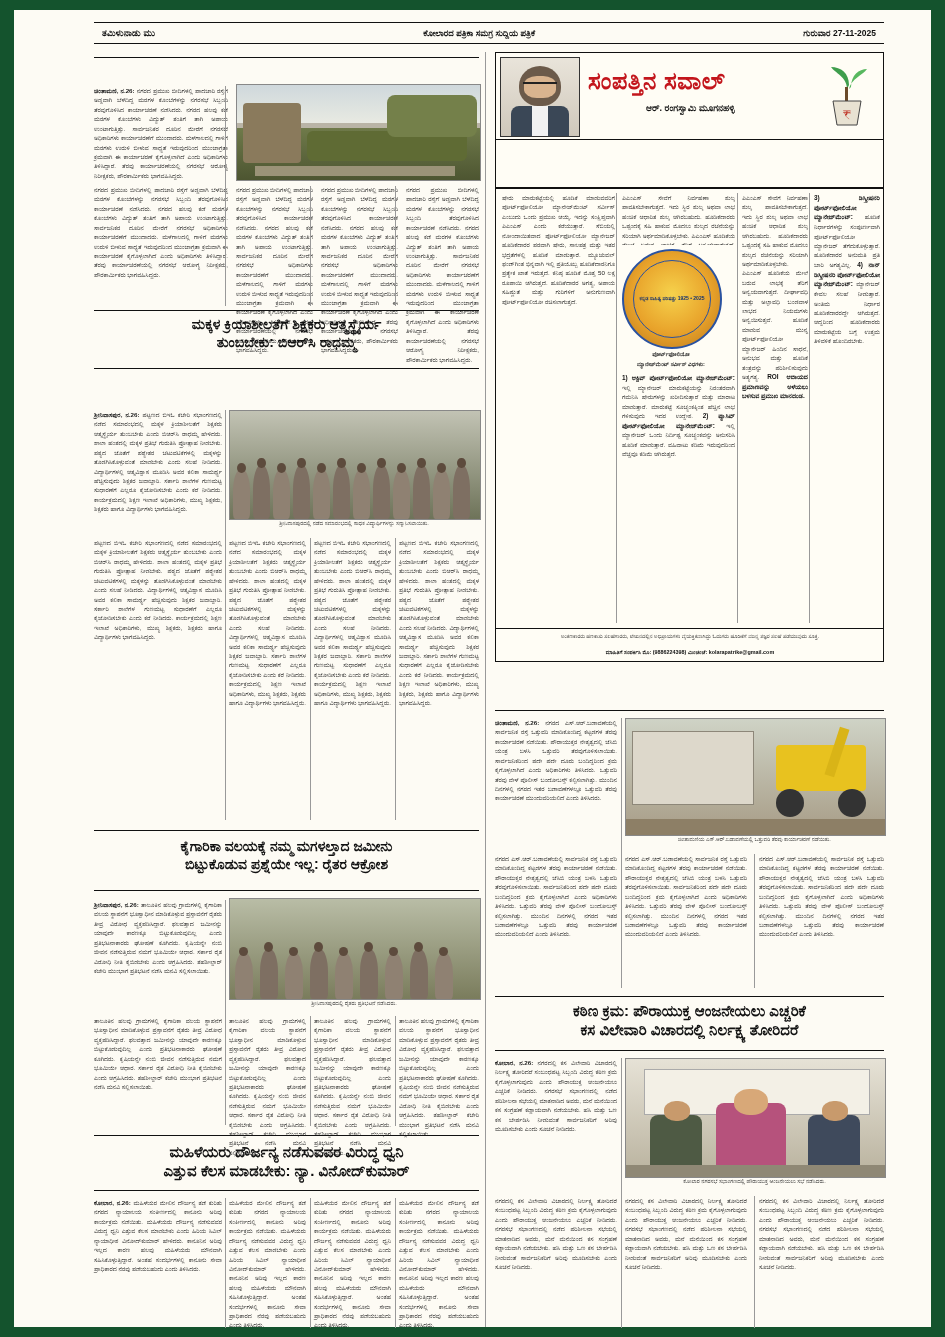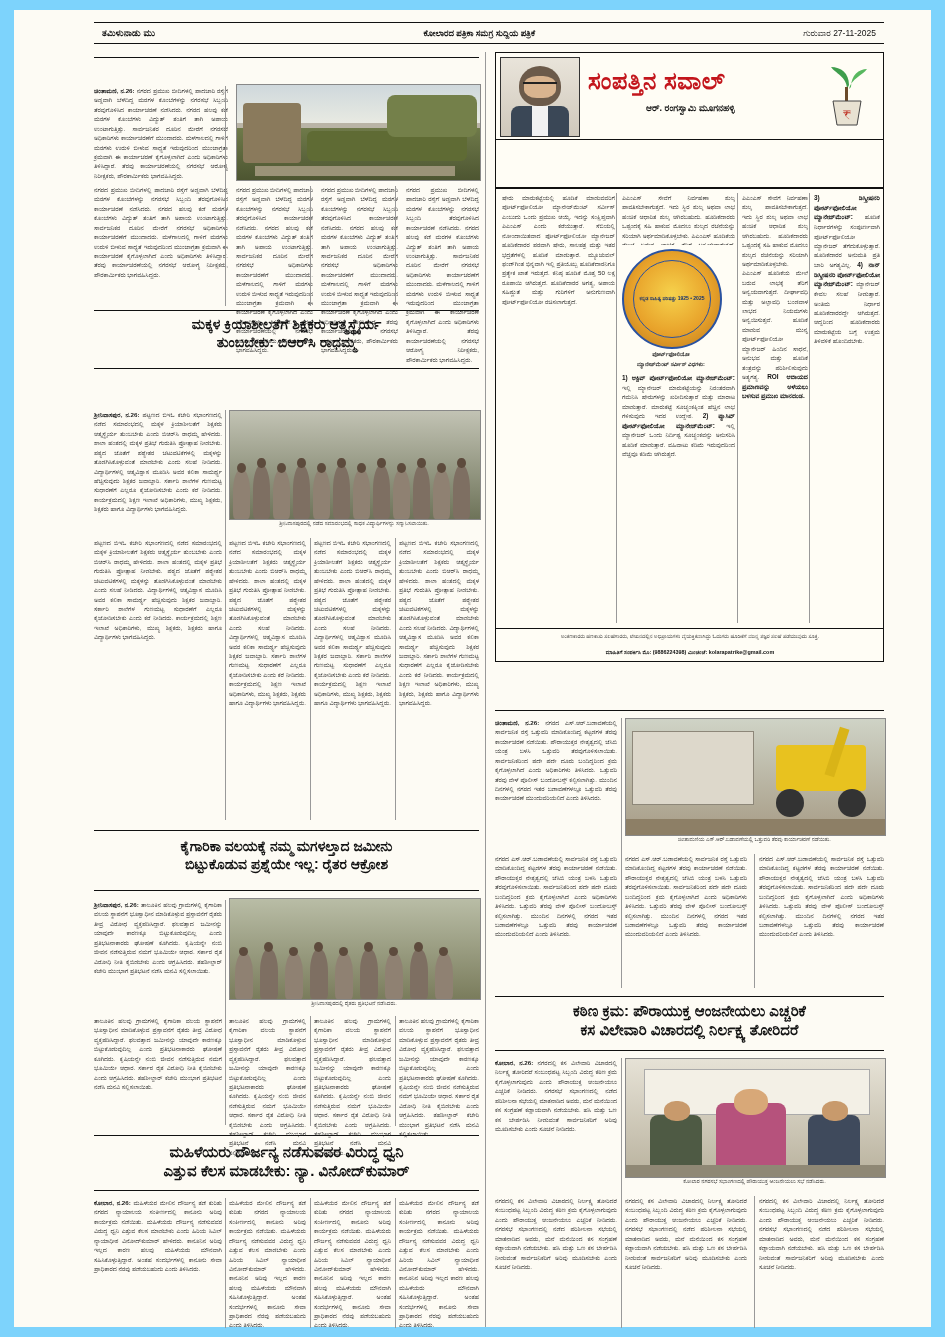--- a/index.html
+++ b/index.html
@@ -1,31 +1,31 @@
 <!DOCTYPE html>
 <html lang="kn"><head>
 <meta charset="utf-8">
 <title>Newspaper Page</title>
 <style>
   html,body{margin:0;padding:0;background:#cfcfcf;}
   body{font-family:"Liberation Sans", sans-serif;}
   .page{
-    width:945px;height:1337px;position:relative;background:#7dd3fc;
+    width:945px;height:1337px;position:relative;background:#14532d;
     margin:0 auto;overflow:hidden;
     box-shadow:0 0 6px rgba(0,0,0,.3);
   }
   .sheet{position:absolute;left:14px;top:10px;right:14px;bottom:10px;background:#fdfbf4;}
 
   
   .masthead{position:absolute;left:80px;top:12px;width:790px;height:22px;
     border-top:1.5px solid #111;border-bottom:1.5px solid #111;
     display:flex;align-items:center;justify-content:space-between;padding:0 8px;box-sizing:border-box;}
   .masthead .m-left{font-size:9px;font-weight:bold;color:#111;letter-spacing:.2px;}
   .masthead .m-mid{font-size:8.5px;font-weight:bold;color:#111;}
-  .masthead .m-right{font-size:8.5px;font-weight:normal;color:#111;}
+  .masthead .m-right{font-size:8.5px;font-weight:bold;color:#111;}
 
   
   .col-rule{position:absolute;background:#999;width:1px;}
   .hrule{position:absolute;background:#111;height:1px;}
   .hrule2{position:absolute;background:#111;height:2px;}
 
   .headline{font-weight:bold;color:#111;text-align:center;line-height:1.25;}
   .h-big{font-size:19px;}
   .h-mid{font-size:14px;}
   .h-sm{font-size:15px;}

